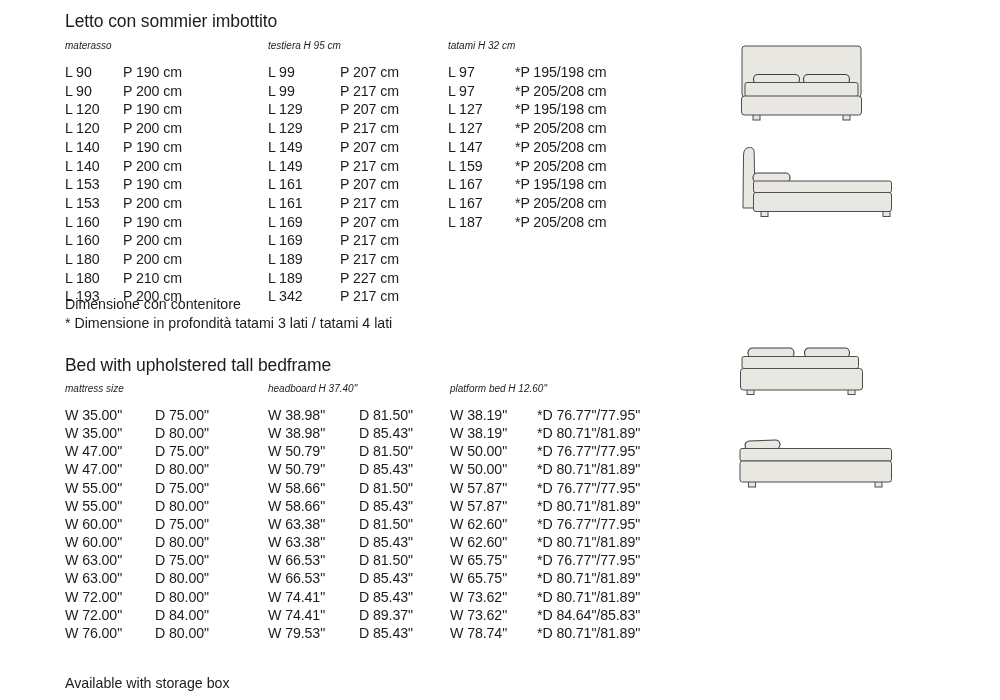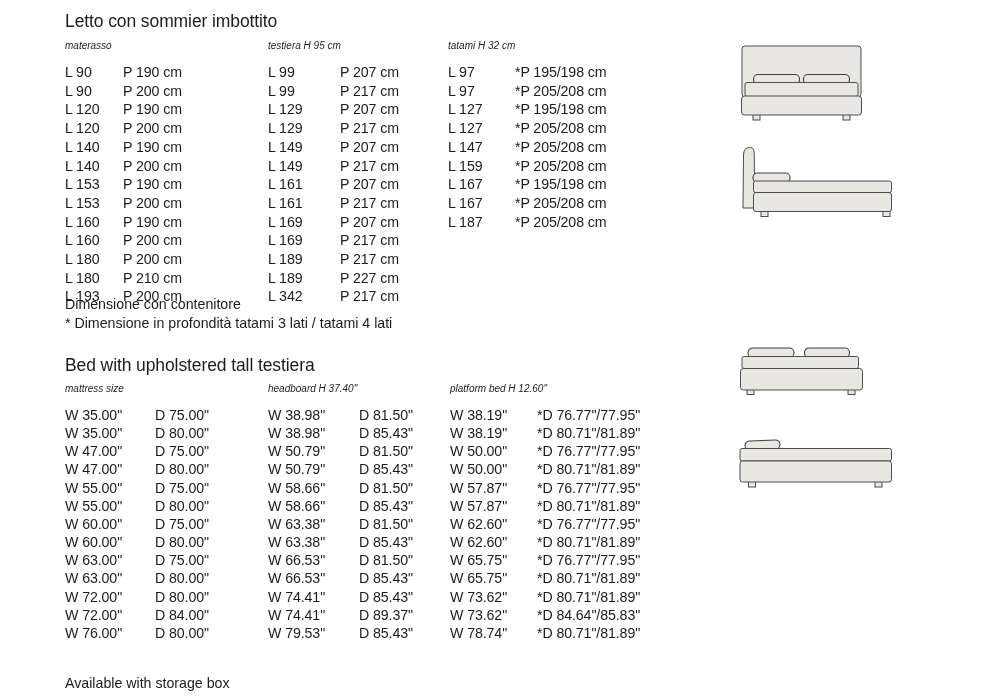--- a/index.html
+++ b/index.html
@@ -81,21 +81,21 @@
       <div class="trow"><span class="tcell c0">L 167</span><span class="tcell c1">*P 205/208 cm</span></div>
       <div class="trow"><span class="tcell c0">L 187</span><span class="tcell c1">*P 205/208 cm</span></div>
     </div>
 </div>
 
 <div class="abs notes" style="left:65px;top:295px">
   <div>Dimensione con contenitore</div>
   <div>* Dimensione in profondità tatami 3 lati / tatami 4 lati</div>
 </div>
 
-<div class="abs title" style="left:65px;top:355px">Bed with upholstered tall testiera</div>
+<div class="abs title" style="left:65px;top:355px">Bed with upholstered tall bedframe</div>
 
 <div class="colgroup t2 t2g1" style="left:65px;top:382px">
   <div class="col-header">mattress size</div>
   <div>
       <div class="trow"><span class="tcell c0">W 35.00"</span><span class="tcell c1">D 75.00"</span></div>
       <div class="trow"><span class="tcell c0">W 35.00"</span><span class="tcell c1">D 80.00"</span></div>
       <div class="trow"><span class="tcell c0">W 47.00"</span><span class="tcell c1">D 75.00"</span></div>
       <div class="trow"><span class="tcell c0">W 47.00"</span><span class="tcell c1">D 80.00"</span></div>
       <div class="trow"><span class="tcell c0">W 55.00"</span><span class="tcell c1">D 75.00"</span></div>
       <div class="trow"><span class="tcell c0">W 55.00"</span><span class="tcell c1">D 80.00"</span></div>

